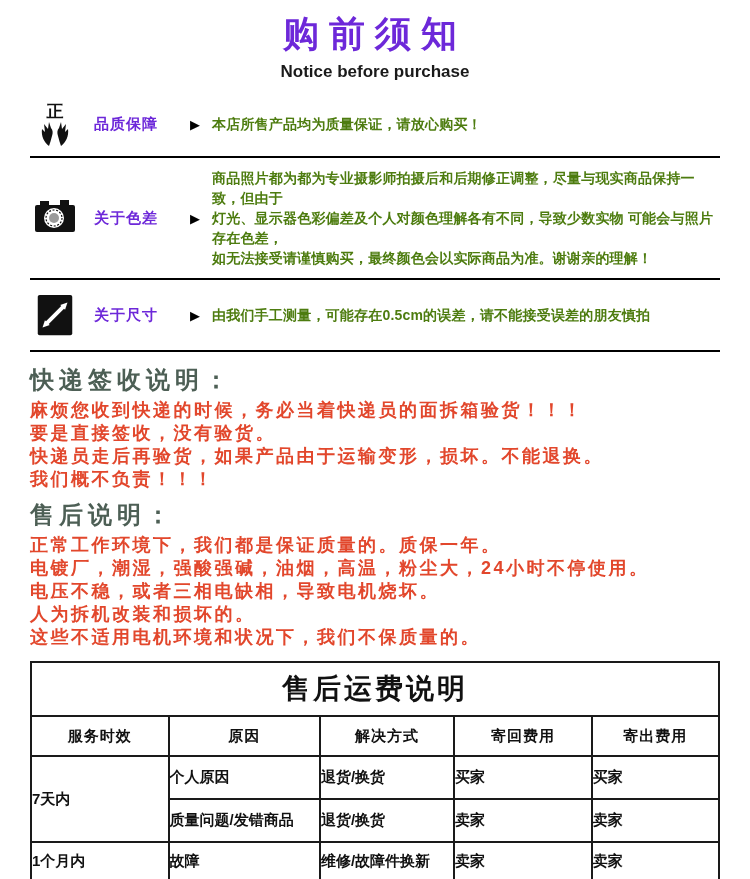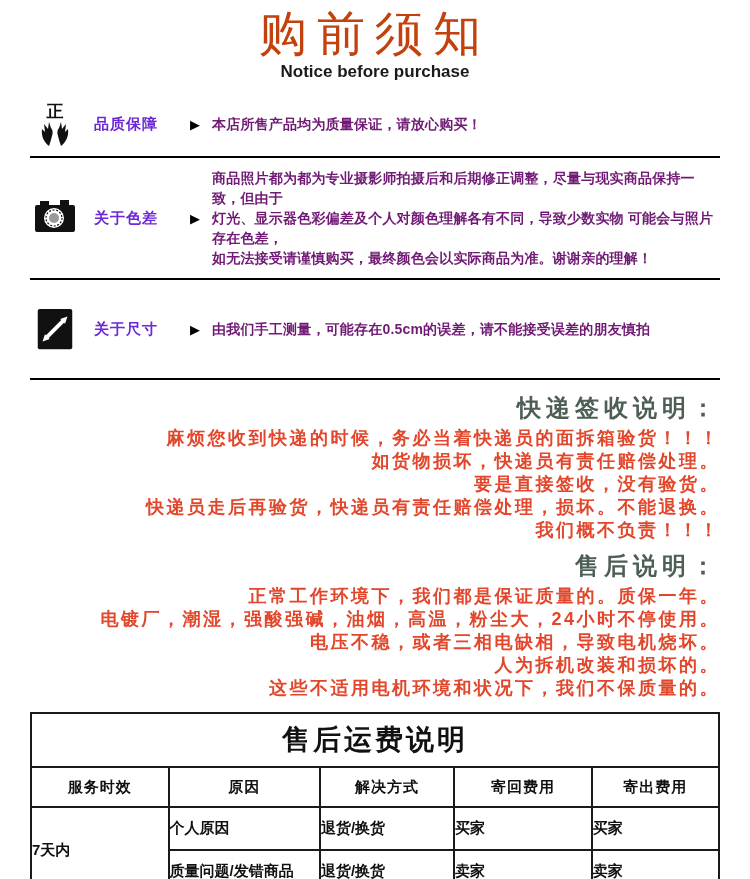--- a/index.html
+++ b/index.html
@@ -4,21 +4,21 @@
 <style>
   html,body{margin:0;padding:0;}
   body{
     width:750px;height:879px;margin:0 auto;background:#fff;
     font-family:"Liberation Sans","DejaVu Sans",sans-serif;
     color:var(--text,#222);overflow:hidden;
   }
   
   .header{ text-align:center; padding-top:8px; }
   .title{
-    font-size:48px; font-weight:normal; letter-spacing:10px; color:#c2410c;
+    font-size:36px; font-weight:bold; letter-spacing:10px; color:#6d28d9;
     line-height:52px;
   }
   .subtitle{
     font-size:17px; font-weight:bold; color:#1a1a1a; letter-spacing:0px;
     margin-top:2px; line-height:20px;
   }
   
   .notices{ margin:10px 30px 0 30px; }
   .notice-row{
     display:flex; align-items:center; gap:0;
@@ -27,27 +27,27 @@
   .notice-row .icon-box{ width:50px; flex:0 0 50px; display:flex; align-items:center; justify-content:center; }
   .notice-row .icon-box svg{ display:block; }
   .notice-label{
     flex:0 0 82px; margin-left:14px; font-size:15px; font-weight:bold; color:#6d28d9;
     letter-spacing:1px; white-space:nowrap;
   }
   .bullet{
     flex:0 0 18px; font-size:13px; color:#000; margin:0 4px 0 14px; line-height:1;
   }
   .notice-text{
-    flex:1; font-size:14px; font-weight:bold; color:#701a75; line-height:20px;
+    flex:1; font-size:14px; font-weight:bold; color:#4d7c0f; line-height:20px;
     white-space:pre-line; letter-spacing:0.2px;
   }
   .row-2{ padding:10px 0; }
-  .row-3{ padding:26px 0; }
+  .row-3{ padding:12px 0; }
   
-  .red-section{ margin:14px 30px 0 30px;text-align:right; }
+  .red-section{ margin:14px 30px 0 30px; }
   .red-section.second{ margin-top:10px; }
   .section-heading{
     font-size:24px; font-weight:bold; letter-spacing:5px;
     color:var(--heading-green,#4d5f55); line-height:28px; margin-bottom:5px;
   }
   .red-line{
     color:var(--red,#e2472c); font-size:18px; font-weight:bold;
     letter-spacing:2.5px; line-height:23px;
   }
   
@@ -123,23 +123,22 @@
     <div class="notice-label">关于尺寸</div>
     <div class="bullet">▶</div>
     <div class="notice-text">由我们手工测量，可能存在0.5cm的误差，请不能接受误差的朋友慎拍</div>
   </div>
 
 </div>
 
 <div class="red-section">
   <div class="section-heading">快递签收说明：</div>
   <div class="red-line">麻烦您收到快递的时候，务必当着快递员的面拆箱验货！！！</div>
-  <div class="red-line">如货物损坏，快递员有责任赔偿处理。</div>
   <div class="red-line">要是直接签收，没有验货。</div>
-  <div class="red-line">快递员走后再验货，快递员有责任赔偿处理，损坏。不能退换。</div>
+  <div class="red-line">快递员走后再验货，如果产品由于运输变形，损坏。不能退换。</div>
   <div class="red-line">我们概不负责！！！</div>
 </div>
 
 <div class="red-section second">
   <div class="section-heading">售后说明：</div>
   <div class="red-line">正常工作环境下，我们都是保证质量的。质保一年。</div>
   <div class="red-line">电镀厂，潮湿，强酸强碱，油烟，高温，粉尘大，24小时不停使用。</div>
   <div class="red-line">电压不稳，或者三相电缺相，导致电机烧坏。</div>
   <div class="red-line">人为拆机改装和损坏的。</div>
   <div class="red-line">这些不适用电机环境和状况下，我们不保质量的。</div>

